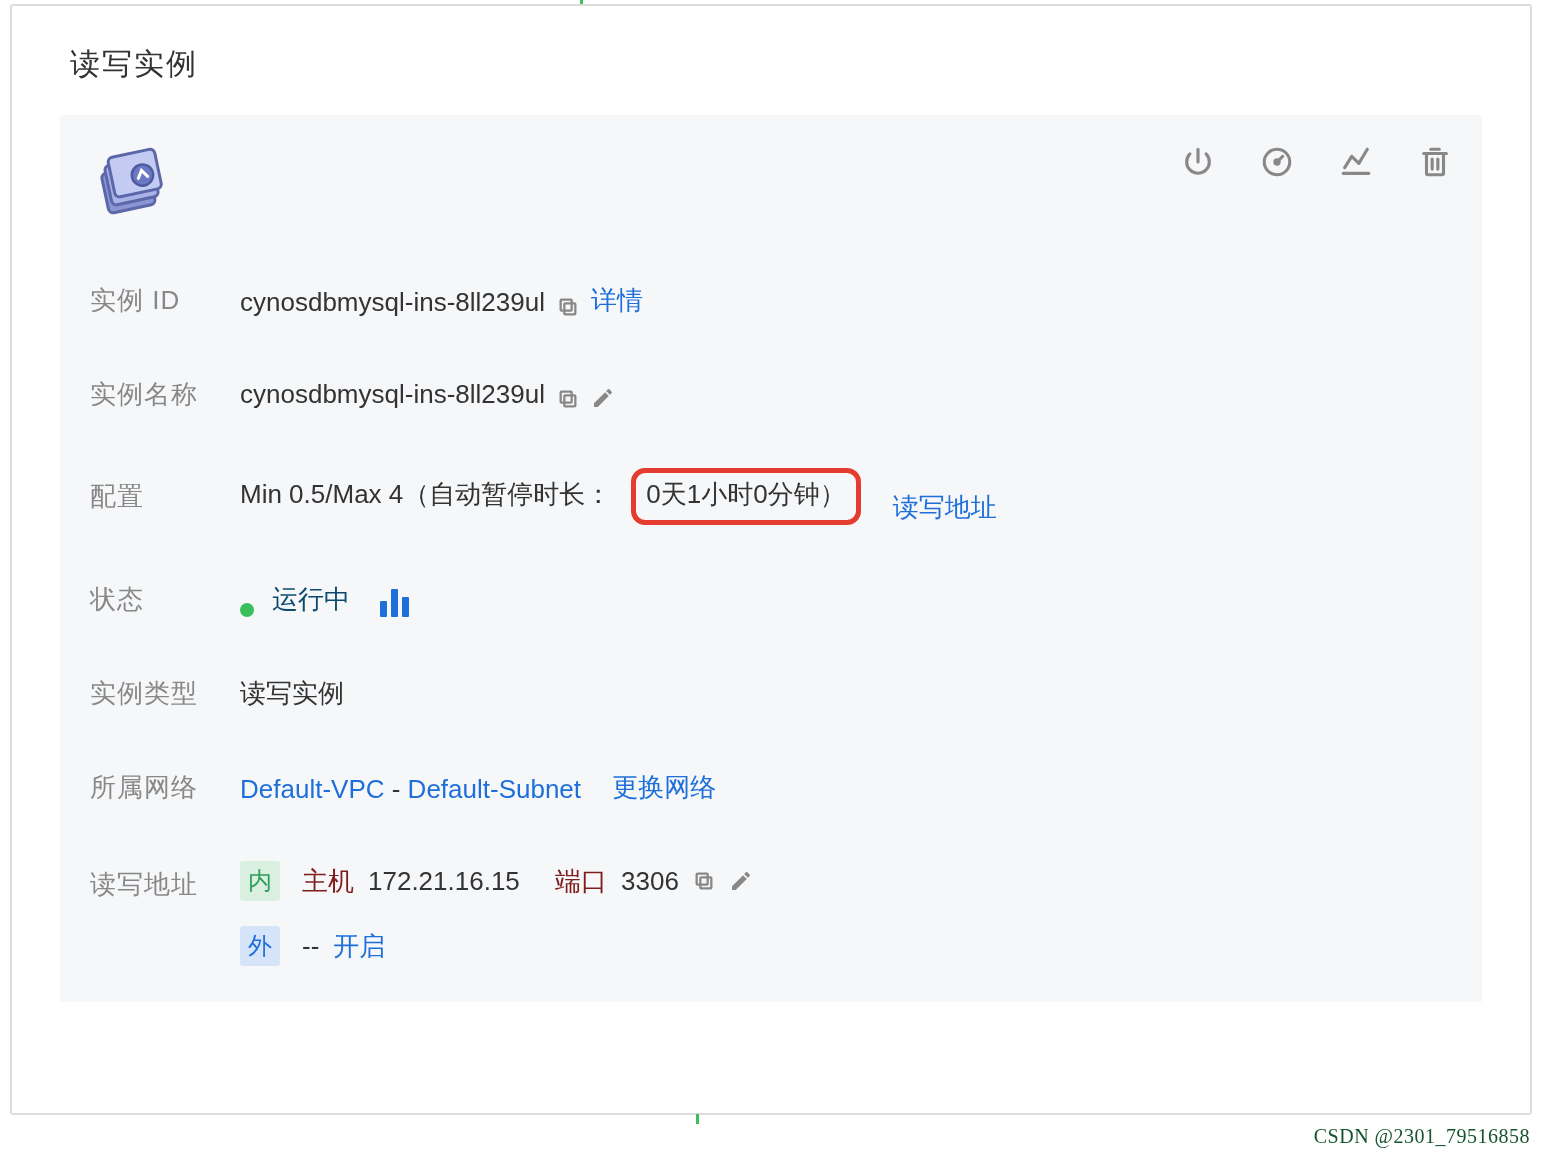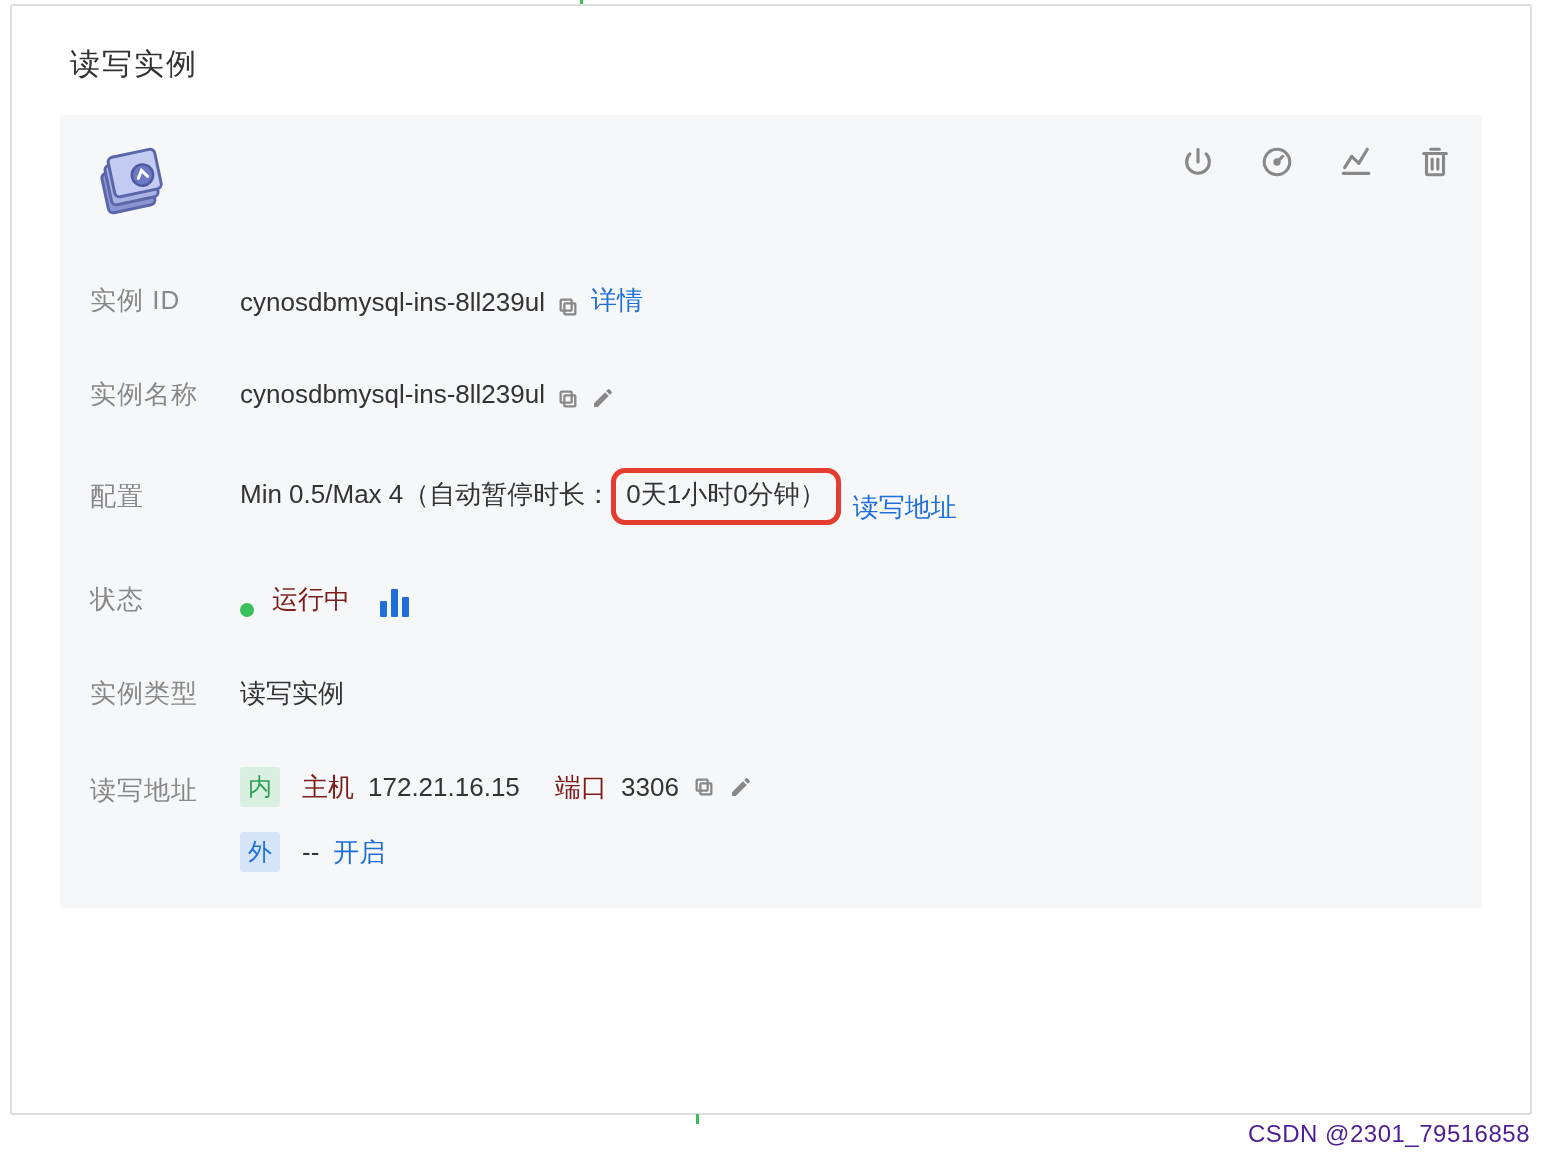--- a/index.html
+++ b/index.html
@@ -87,31 +87,31 @@
     .edit-icon {
       width: 24px; height: 24px;
       cursor: pointer;
     }
     .edit-icon svg { width: 24px; height: 24px; fill: #888; }
     .link { color: #1e6fd9; cursor: pointer; }
     .highlight-box {
       border: 5px solid #e43c2f;
       border-radius: 14px;
       padding: 4px 10px 8px 10px;
-      margin: 0 0;
+      margin: 0 20px;
       display: inline-block;
     }
     .status-dot {
       width: 14px; height: 14px;
       background: #3bbf5c;
       border-radius: 50%;
       display: inline-block;
       margin-right: 6px;
     }
-    .status-text { color: #7f1d1d; }
+    .status-text { color: #0c4a6e; }
     .bars-icon {
       margin-left: 18px;
       cursor: pointer;
       display: inline-flex;
       align-items: flex-end;
       gap: 4px;
     }
     .bars-icon span {
       width: 7px;
       background: #1e6fd9;
@@ -138,23 +138,24 @@
     }
     .addr-line {
       display: flex;
       align-items: center;
       gap: 14px;
     }
     .sublabel { color: #7f1d1d; text-align: center; }
     .watermark {
       position: absolute;
       bottom: 12px; right: 12px;
-      font-size: 24px;
-      color: #4c1d95;
+      font-size: 20px;
+      color: #14532d;
       letter-spacing: 0.5px;
+      font-family: Liberation Serif, serif;
     }
     .green-line-top {
       position: absolute;
       top: 0; left: 580px;
       width: 3px; height: 4px;
       background: #3bbf5c;
     }
     .green-line-bottom {
       position: absolute;
       bottom: 36px; left: 696px;
@@ -273,20 +274,30 @@
       </div>
     </div>
 
     <div class="row">
       <div class="label">实例类型</div>
       <div class="value">
         <span>读写实例</span>
       </div>
     </div>
 
+    <div class="row">
+      <div class="label">所属网络</div>
+      <div class="value">
+        <span>
+          <span class="link">Default-VPC</span><span> - </span><span class="link">Default-Subnet</span>
+        </span>
+        <span>&nbsp;</span>
+        <span class="link">更换网络</span>
+      </div>
+    </div>
 
     <div class="row" style="align-items:flex-start">
       <div class="label" style="padding-top:6px">读写地址</div>
       <div class="addr-block">
         <div class="addr-line">
           <span class="badge badge-green">内</span>
           <span class="sublabel">主机</span>
           <span>172.21.16.15</span>
           <span>&nbsp;</span>
           <span class="sublabel">端口</span>

